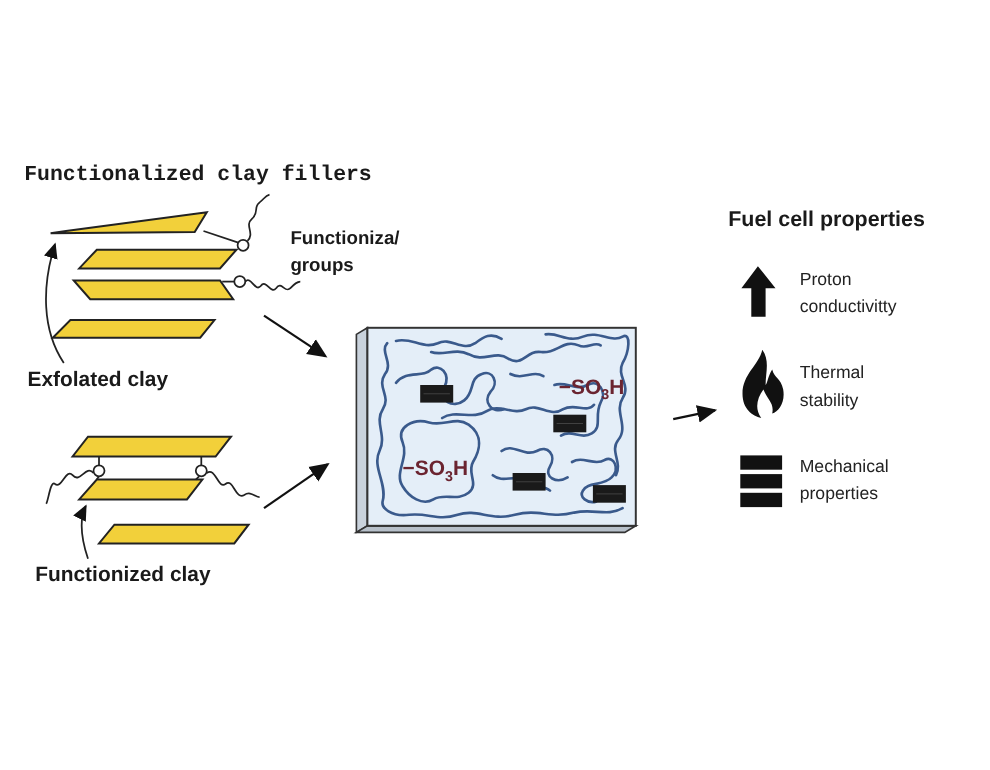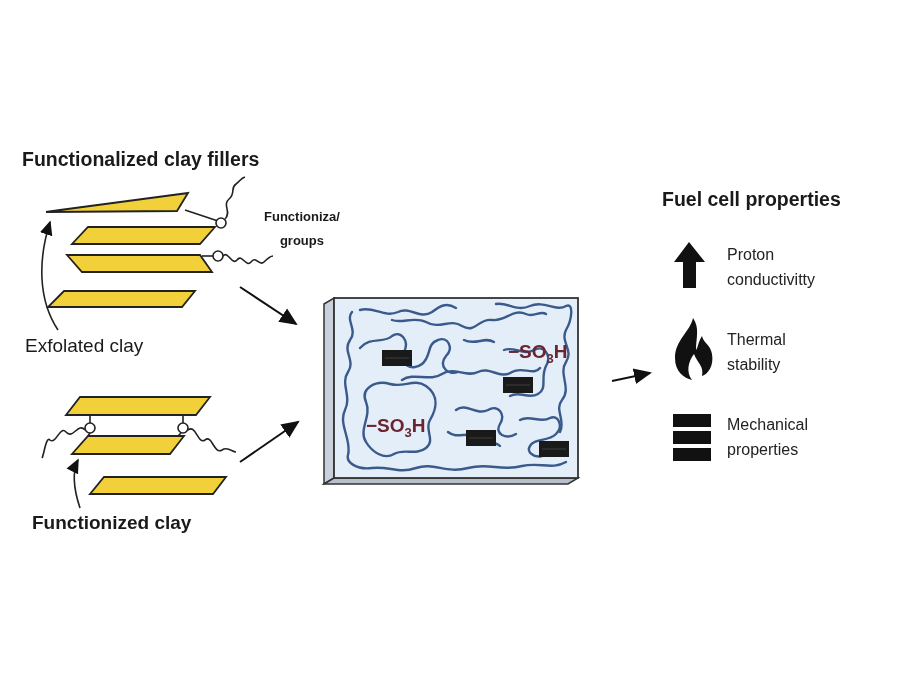--- a/index.html
+++ b/index.html
@@ -1,20 +1,20 @@
 <!DOCTYPE html>
 <html><head>
 <meta charset="utf-8">
 <style>
   html, body { margin:0; padding:0; background:#ffffff; }
   body { width:900px; height:700px; position:relative; overflow:hidden; font-family:"Liberation Sans", sans-serif; color:#1a1a1a; }
   .label { position:absolute; white-space:nowrap; }
-  .title1 { left:22px; top:148px; font-size:19.5px; font-weight:bold; }
-  .fg-label { left:264px; top:205px; font-size:13px; font-weight:bold; text-align:center; line-height:24px; }
-  .exf-label { left:25px; top:335px; font-size:19px; font-weight:normal; }
+  .title1 { left:22px; top:148px; font-size:19.5px; font-weight:bold;font-family:Liberation Mono, monospace; }
+  .fg-label { left:264px; top:205px; font-size:17px; font-weight:bold; line-height:24px; }
+  .exf-label { left:25px; top:335px; font-size:19px; font-weight:bold; }
   .fcl-label { left:32px; top:512px; font-size:19px; font-weight:bold; }
   .mem-label { left:350px; top:498px; width:220px; text-align:center; font-size:19.5px; font-weight:bold; line-height:28px; }
   .fcp-title { left:662px; top:188px; font-size:19.5px; font-weight:bold; }
   .prop { position:absolute; font-size:16px; line-height:25px; color:#222; }
   svg.main { position:absolute; left:0; top:0; }
   .so3h { font-size:19px; font-weight:bold; fill:#6b2430; font-family:"Liberation Sans", sans-serif; }
 </style>
 </head>
 <body>
 

